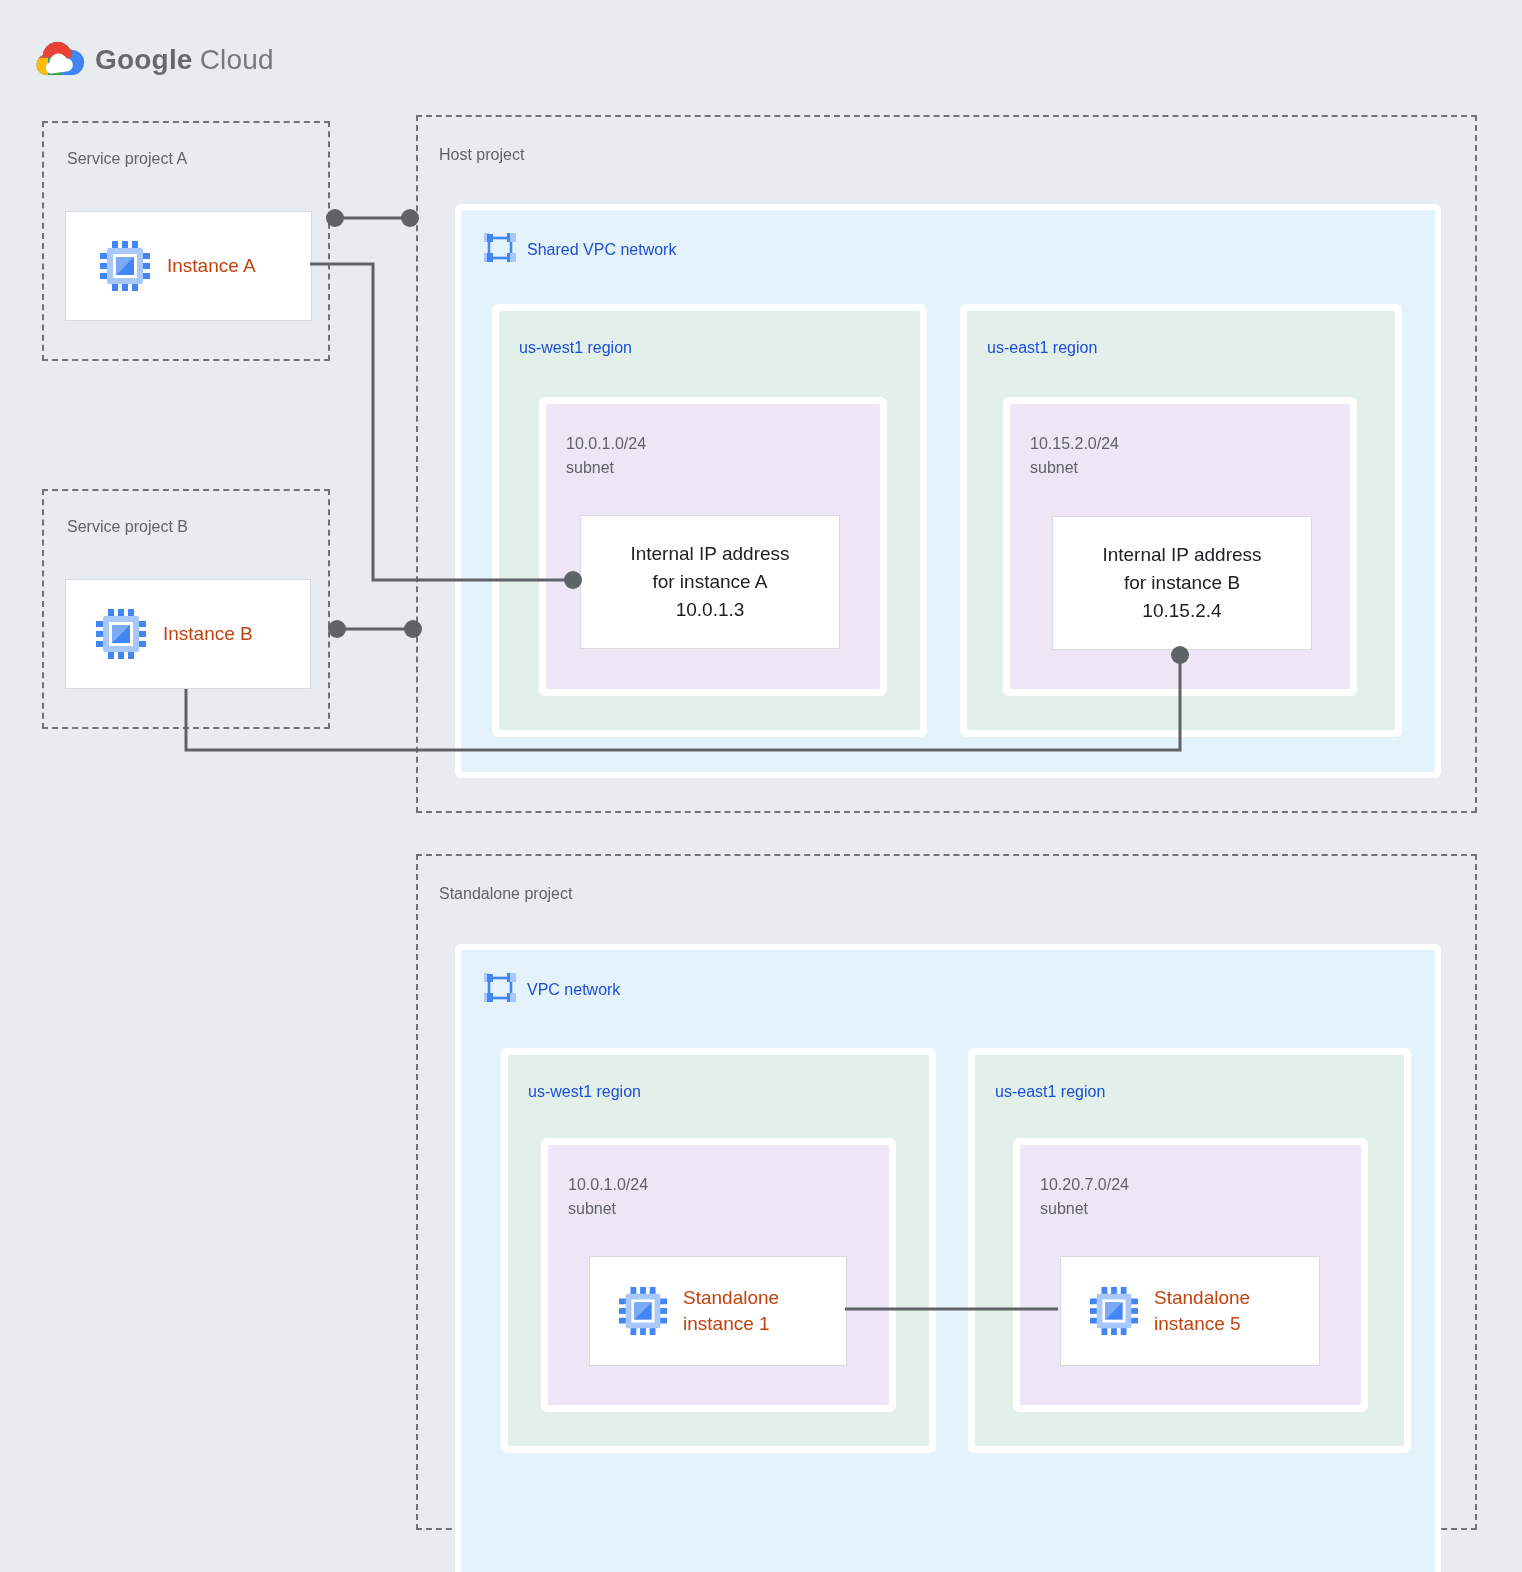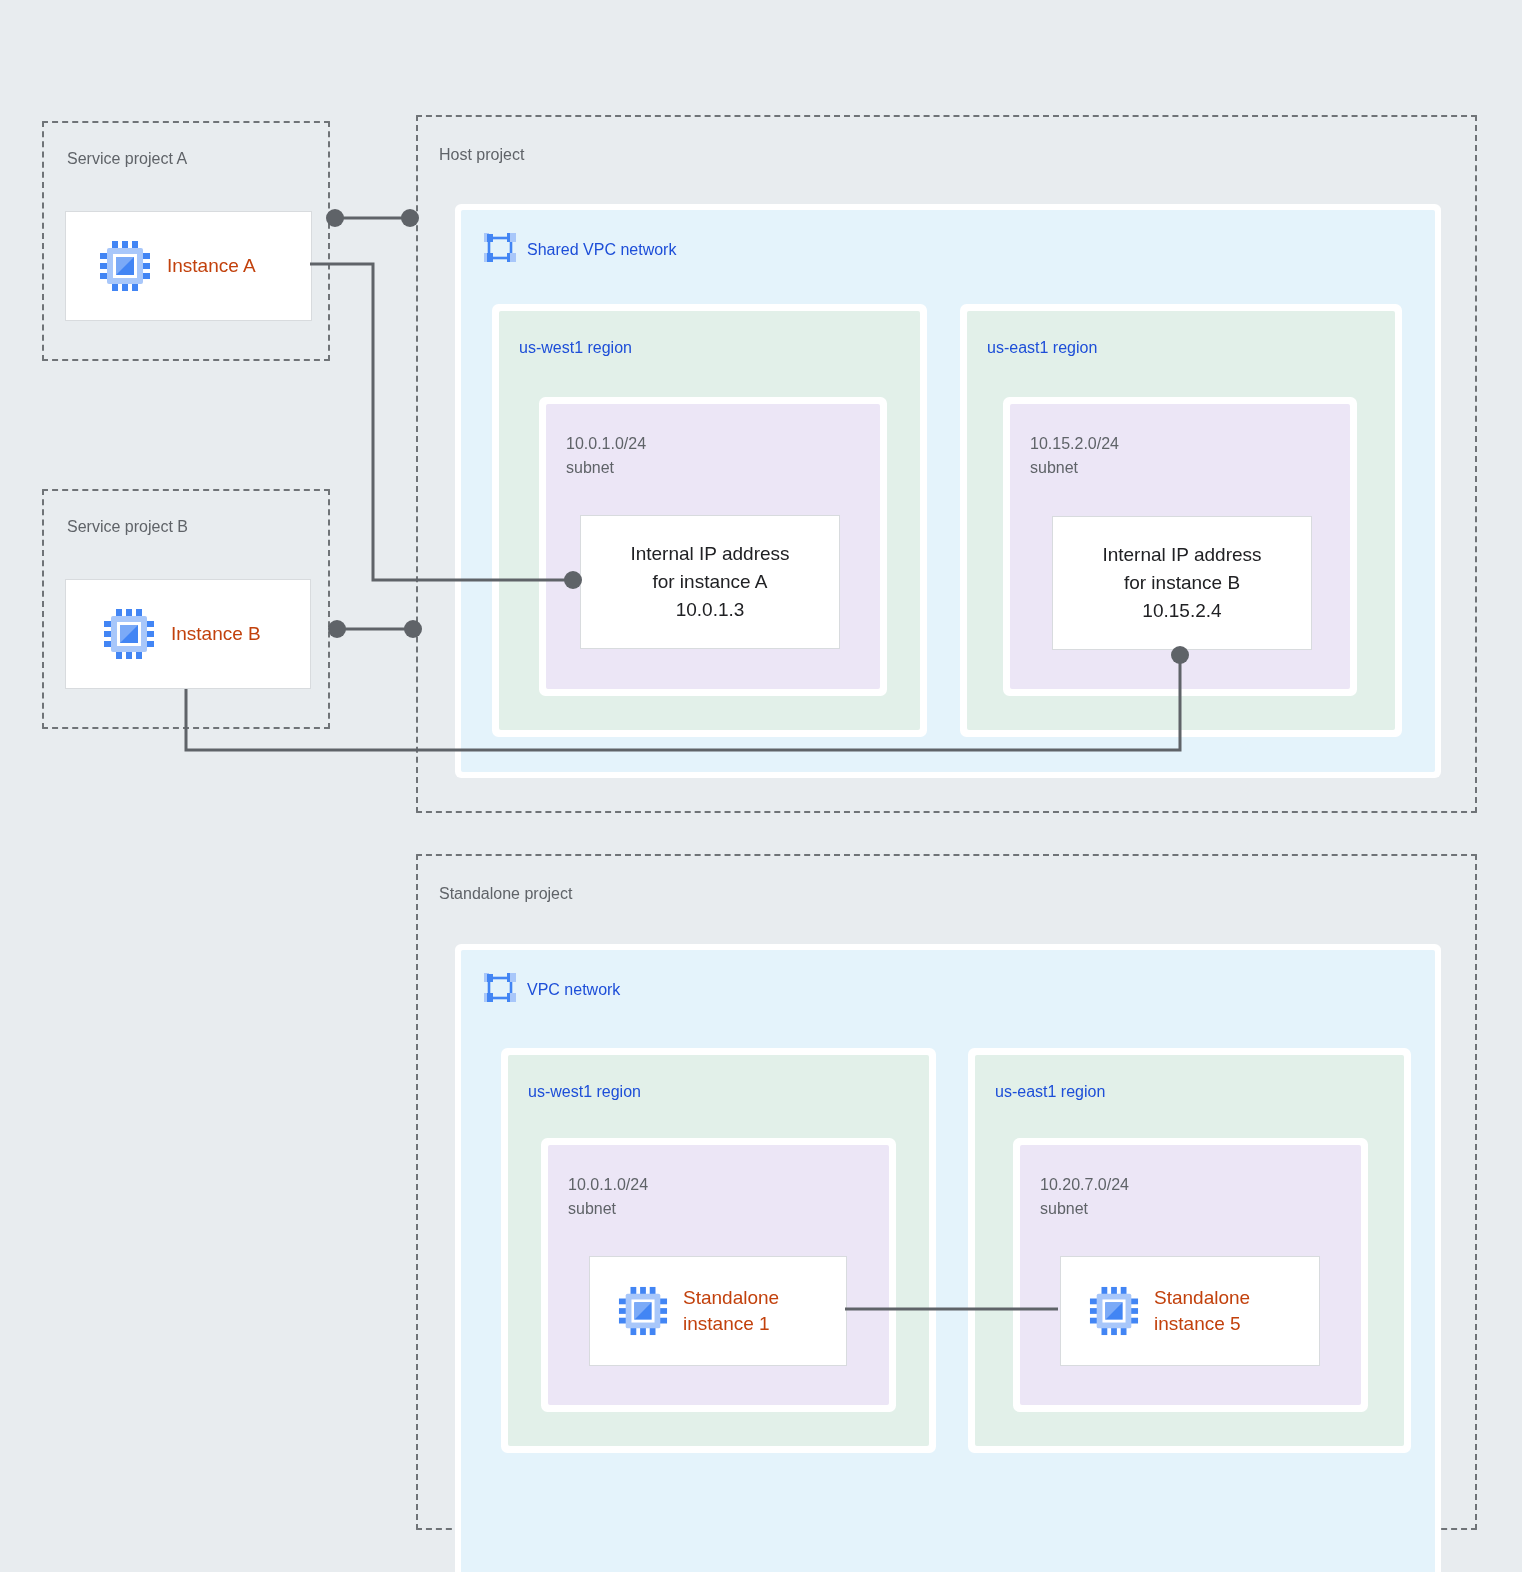--- a/index.html
+++ b/index.html
@@ -28,20 +28,39 @@
   .inst-text{font-size:19px;color:#c2410c;line-height:26px;}
   .ip-card{justify-content:center;text-align:center;}
   .ip-text{font-size:19px;color:#202124;line-height:28px;}
   svg{display:block;}
 </style>
 </head>
 <body>
 
 <div id="canvas">
 
+  <div class="abs logo">
+    <svg width="52" height="44" viewBox="0 0 48 40">
+      <defs>
+          <clipPath id="cloudClip">
+        <path d="M12.5,34 A9.5,9.5 0 0 1 9,15.7 A13.5,13.5 0 0 1 34.5,10.5 A10,10 0 0 1 36.5,34 Z"></path>
+      </clipPath>
+        </defs>
+      <g clip-path="url(#cloudClip)">
+        <rect x="0" y="0" width="48" height="40" fill="#4285F4"></rect>
+        <rect x="0" y="0" width="36" height="18" fill="#EA4335"></rect>
+        <rect x="0" y="18" width="14" height="22" fill="#FBBC05"></rect>
+        <rect x="14" y="18" width="13" height="22" fill="#34A853"></rect>
+        <path d="M17,32.5 a5.2,5.2 0 0 1 -1.7,-10.1 A8.3,8.3 0 0 1 31,18.6 a6,6 0 0 1 1.6,11.7 L17,32.5 Z" fill="#FFFFFF"></path>
+      </g>
+    </svg>
+    <div class="logo-text">
+      <span class="brand">Google</span><span class="product">Cloud</span>
+    </div>
+  </div>
 
   <div class="abs dashed-box" style="left:42px;top:121px;width:288px;height:240px;">
     <span class="abs proj-label" style="left:23px;top:27px;">Service project A</span>
     <div class="abs card" style="left:21px;top:88px;width:247px;height:110px;padding-left:33px;gap:16px;">
       <svg width="52" height="52" viewBox="0 0 52 52">
         <g fill="#4285F4">
           <rect x="13" y="1" width="6" height="9"></rect>
             <rect x="23" y="1" width="6" height="9"></rect>
             <rect x="33" y="1" width="6" height="9"></rect>
           <rect x="13" y="42" width="6" height="9"></rect>
@@ -58,21 +77,21 @@
         <rect x="14" y="14" width="24" height="24" fill="#FFFFFF"></rect>
         <rect x="17" y="17" width="18" height="18" fill="#4285F4"></rect>
         <polygon points="17,17 35,17 17,35" fill="#7BAAF7"></polygon>
       </svg>
       <span class="inst-text">Instance A</span>
     </div>
   </div>
 
   <div class="abs dashed-box" style="left:42px;top:489px;width:288px;height:240px;">
     <span class="abs proj-label" style="left:23px;top:27px;">Service project B</span>
-    <div class="abs card" style="left:21px;top:88px;width:246px;height:110px;padding-left:37px;gap:16px;">
+    <div class="abs card" style="left:21px;top:88px;width:246px;height:110px;padding-left:29px;gap:16px;">
       <svg width="52" height="52" viewBox="0 0 52 52">
         <g fill="#4285F4">
           <rect x="13" y="1" width="6" height="9"></rect>
             <rect x="23" y="1" width="6" height="9"></rect>
             <rect x="33" y="1" width="6" height="9"></rect>
           <rect x="13" y="42" width="6" height="9"></rect>
             <rect x="23" y="42" width="6" height="9"></rect>
             <rect x="33" y="42" width="6" height="9"></rect>
           <rect x="1" y="13" width="9" height="6"></rect>
             <rect x="1" y="23" width="9" height="6"></rect>

